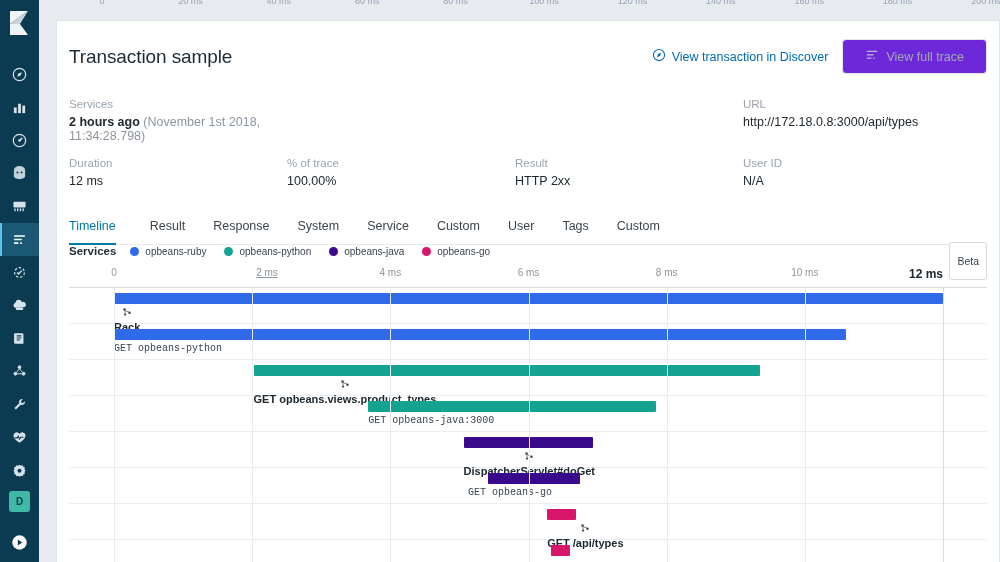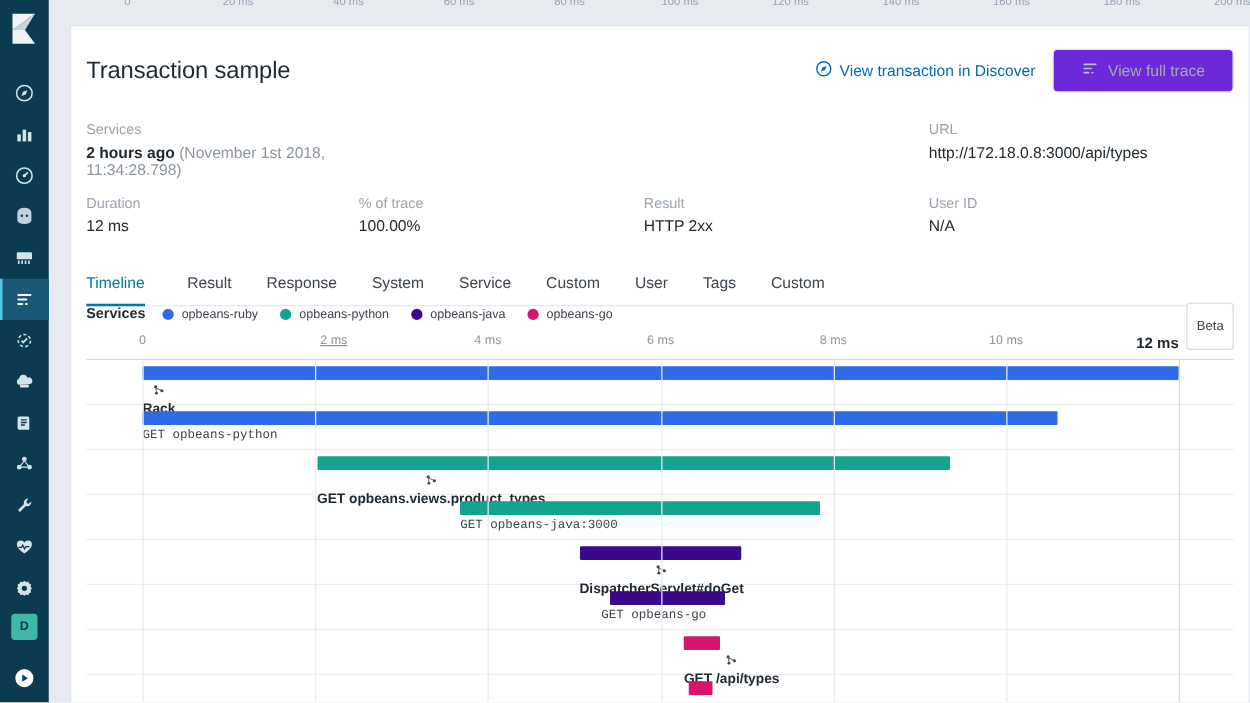--- a/index.html
+++ b/index.html
@@ -458,21 +458,21 @@
                     <circle cx="12" cy="9" r="2"></circle>
                     <circle cx="5" cy="12" r="1.8"></circle>
                     <path d="M5 5.6 L11 8.2 M4.6 6 L4.9 10.2" stroke="#3c444d" stroke-width="1.1" fill="none"></path>
                   </svg>
                 </span>
                 <span>DispatcherServlet#doGet</span>
               </div>
             </div>
             <div class="row">
               <div class="bar" style="left: 419.432px; width: 91.8808px; background: rgb(59, 10, 140);"></div>
-              <div class="bar-label mono" style="left: 412px;">
+              <div class="bar-label mono" style="left: 399px;">
                 <span>GET  opbeans-go</span>
               </div>
             </div>
             <div class="row">
               <div class="bar" style="left: 478.152px; width: 29.015px; background: rgb(214, 21, 107);"></div>
               <div class="bar-label bold" style="left: 478.152px;">
                 <span class="span-icon">
                   <svg width="10" height="10" viewBox="0 0 16 16" fill="#3c444d">
                     <circle cx="4" cy="4" r="2"></circle>
                     <circle cx="12" cy="9" r="2"></circle>

